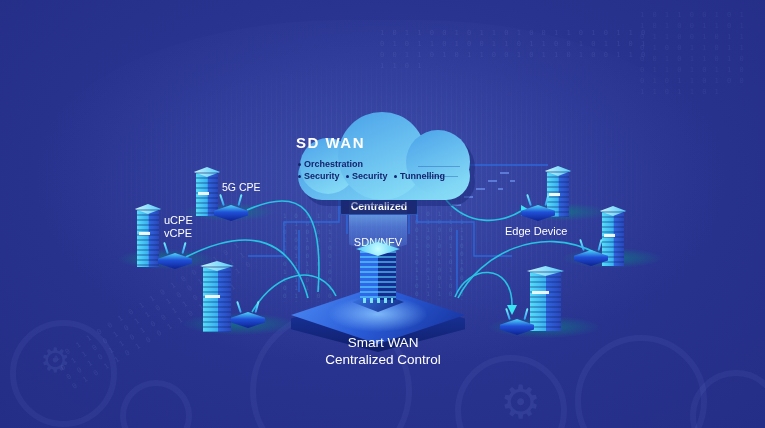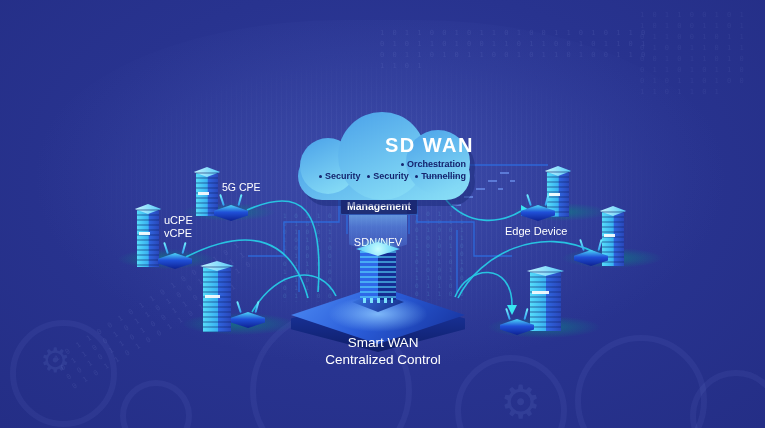--- a/index.html
+++ b/index.html
@@ -39,24 +39,24 @@
   
   .cloud{position:absolute;left:296px;top:112px;width:178px;height:92px;z-index:30;}
   .cloud-shapes{position:absolute;inset:0;filter:drop-shadow(5px 6px 0 rgba(25,42,120,.50));}
   .cloud-shapes i{position:absolute;background:linear-gradient(155deg,#4fa6ea 8%,#87ddf6 92%);}
   .cl-base{left:2px;top:40px;width:172px;height:48px;border-radius:24px;}
   .cl-l{left:4px;top:26px;width:56px;height:56px;border-radius:50%;}
   .cl-c{left:42px;top:0;width:88px;height:88px;border-radius:50%;}
   .cl-r{left:110px;top:18px;width:64px;height:64px;border-radius:50%;}
   .cl-line{position:absolute;height:1px;background:rgba(25,70,165,.35);}
   .cloud-title{
-    position:absolute;left:0;right:0;top:22px;text-align:right;color:#fff;
-    font-size:20px;font-weight:bold;letter-spacing:1.5px;
-  }
-  .cloud-feats{position:absolute;left:0;right:6px;text-align:right;color:#15246e;font-size:9px;font-weight:bold;}
+    position:absolute;left:0;right:0;top:22px;text-align:left;color:#fff;
+    font-size:15px;font-weight:bold;letter-spacing:1.5px;
+  }
+  .cloud-feats{position:absolute;left:0;right:12px;text-align:left;color:#15246e;font-size:9px;font-weight:bold;}
   .cf1{top:47px;} .cf2{top:59px;}
   .feat{margin:0 2px;}
   .feat::before{
     content:"";display:inline-block;width:3px;height:3px;border-radius:50%;
     background:#15246e;margin:0 3px 1px 0;vertical-align:middle;
   }
   
   .beam{
     position:absolute;left:349px;top:194px;width:58px;height:60px;z-index:12;
     background:linear-gradient(180deg, rgba(138,212,248,.95) 0%, rgba(95,150,238,.55) 55%, rgba(70,115,225,.28) 100%);
@@ -220,21 +220,21 @@
       <span class="feat">Orchestration</span>
     </div>
     <div class="cloud-feats cf2">
       <span class="feat">Security</span>
       <span class="feat">Security</span>
       <span class="feat">Tunnelling</span>
     </div>
   </div>
 
   <div class="tunnel-box">
-    <span class="tunnel-text">Management</span>
+    <span class="tunnel-text">Centralized</span>
   </div>
   <div class="lbl sdn">SDN/NFV</div>
   <div class="lbl lcc">
     <div>Smart WAN</div>
     <div>Centralized Control</div>
   </div>
 
   <div class="tower" style="left:196px;top:172px;width:22px;height:44px;">
     <i class="cap"></i>
       <i class="band" style="top:46%;"></i>

